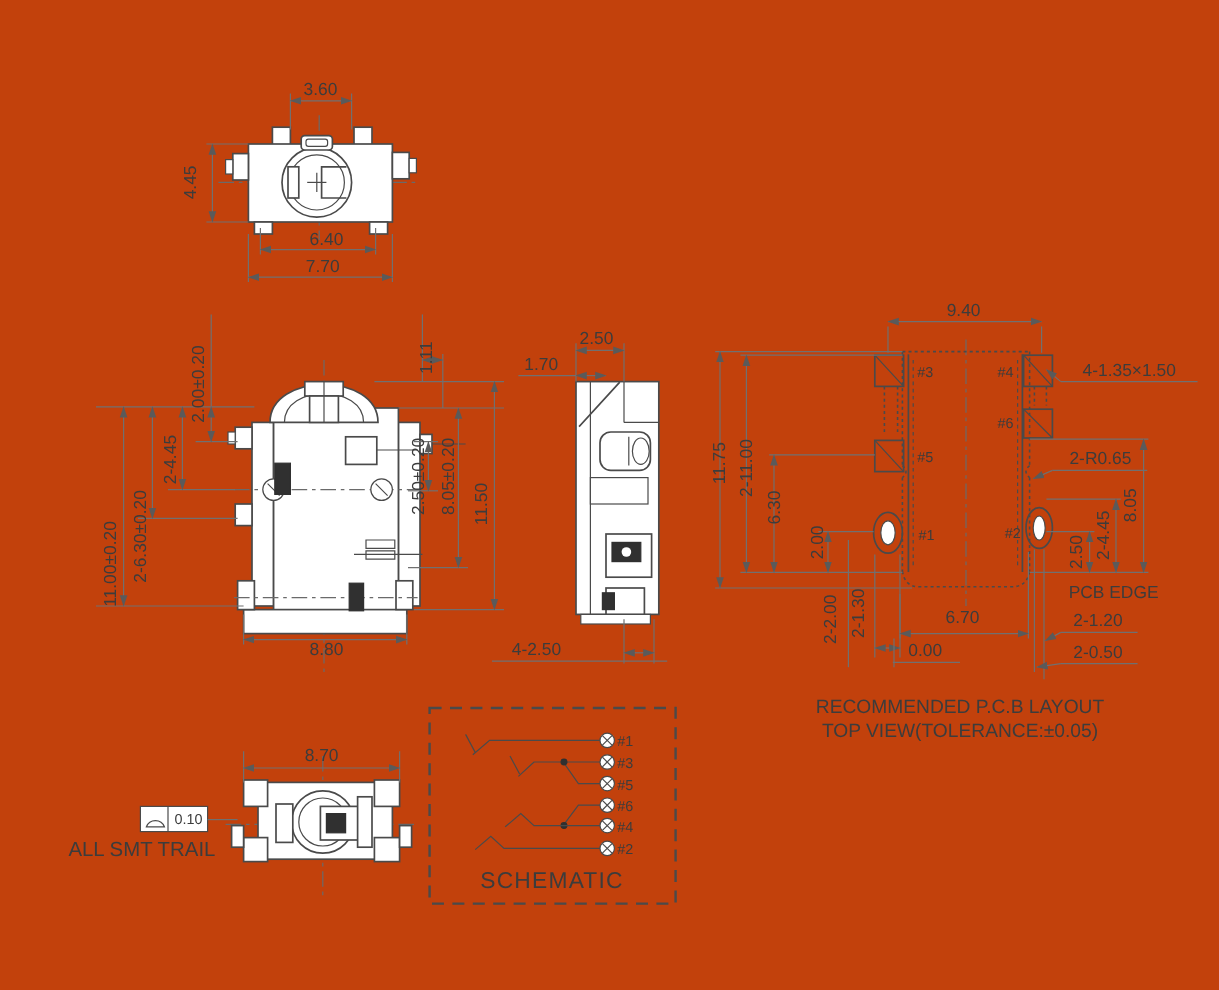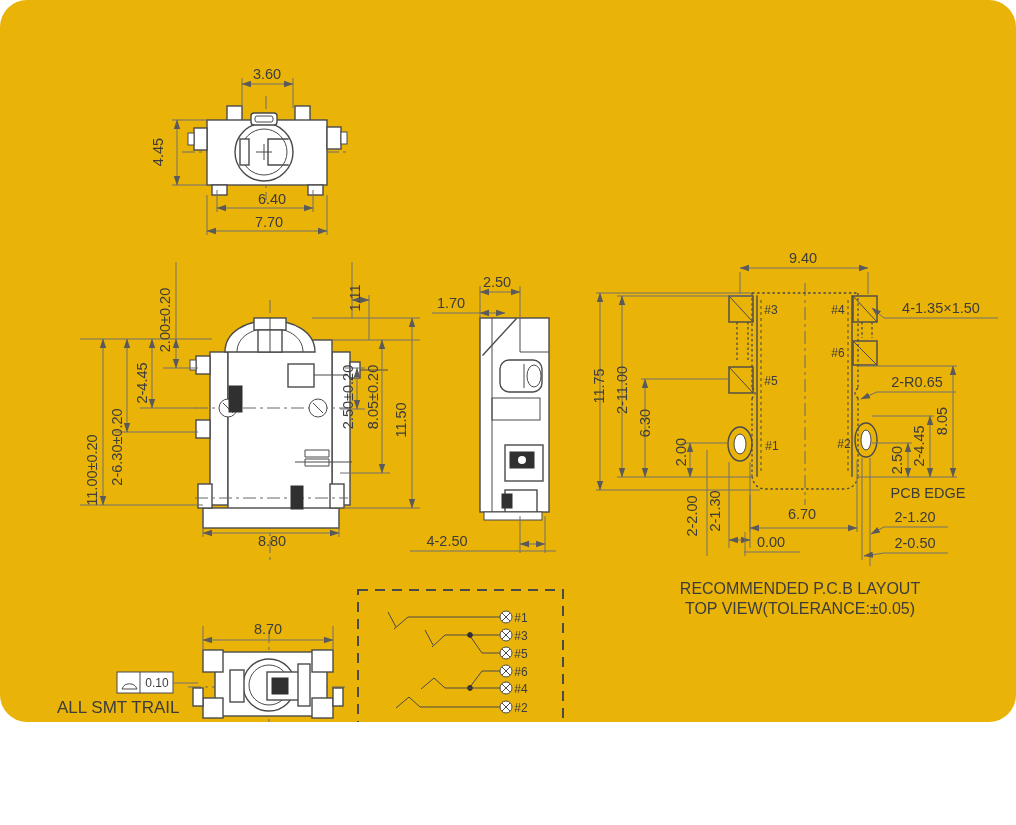--- a/index.html
+++ b/index.html
@@ -1,17 +1,17 @@
 <!DOCTYPE html>
 <html><head>
 <meta charset="utf-8">
 <style>
   html,body{margin:0;padding:0;background:#ffffff;}
-  .stage{position:relative;width:1016px;height:722px;background:#eab308;overflow:hidden;
-         font-family:"Liberation Sans", sans-serif;border-radius:27px;}
+  .stage{position:relative;width:1016px;height:825px;background:#c2410c;overflow:hidden;
+         font-family:"Liberation Sans", sans-serif;}
   svg{position:absolute;left:0;top:0;}
   .ln{stroke:#4a4a4a;stroke-width:1.4;fill:none;stroke-linecap:square;}
   .lt{stroke:#4a4a4a;stroke-width:1;fill:none;}
   .dm{stroke:#707070;stroke-width:1;fill:none;}
   .cl{stroke:#6a6a6a;stroke-width:1;fill:none;stroke-dasharray:13 4 3 4;}
   .dt{stroke:#4a4a4a;stroke-width:1.3;fill:none;stroke-dasharray:2.5 2.6;}
   .dk{fill:#303030;stroke:#303030;}
   .wh{fill:#ffffff;}
   text{fill:#3c3c3c;font-family:"Liberation Sans", sans-serif;}
   .d{font-size:14.5px;text-anchor:middle;}

